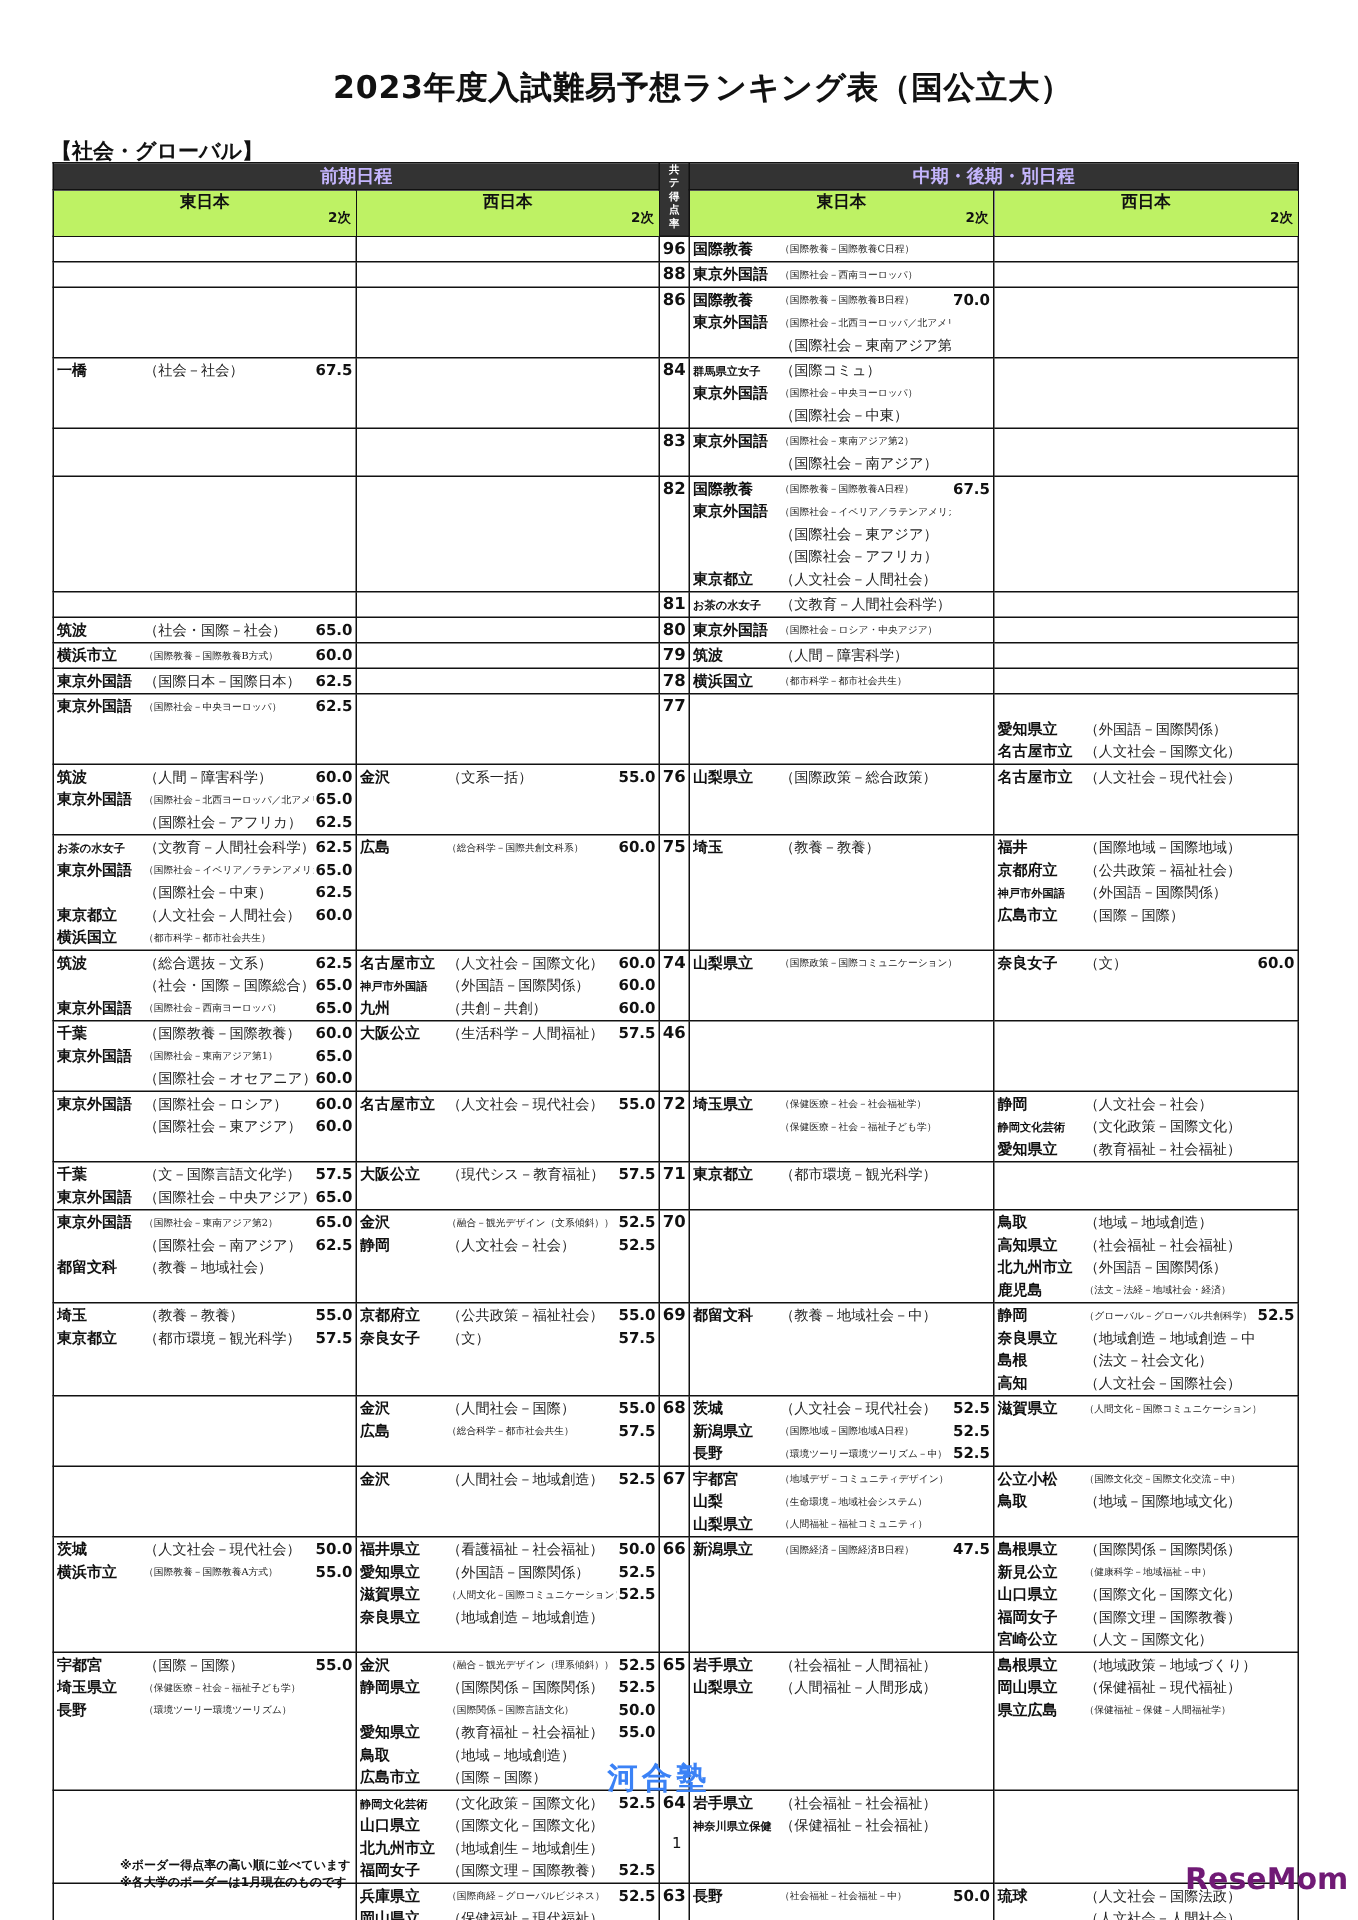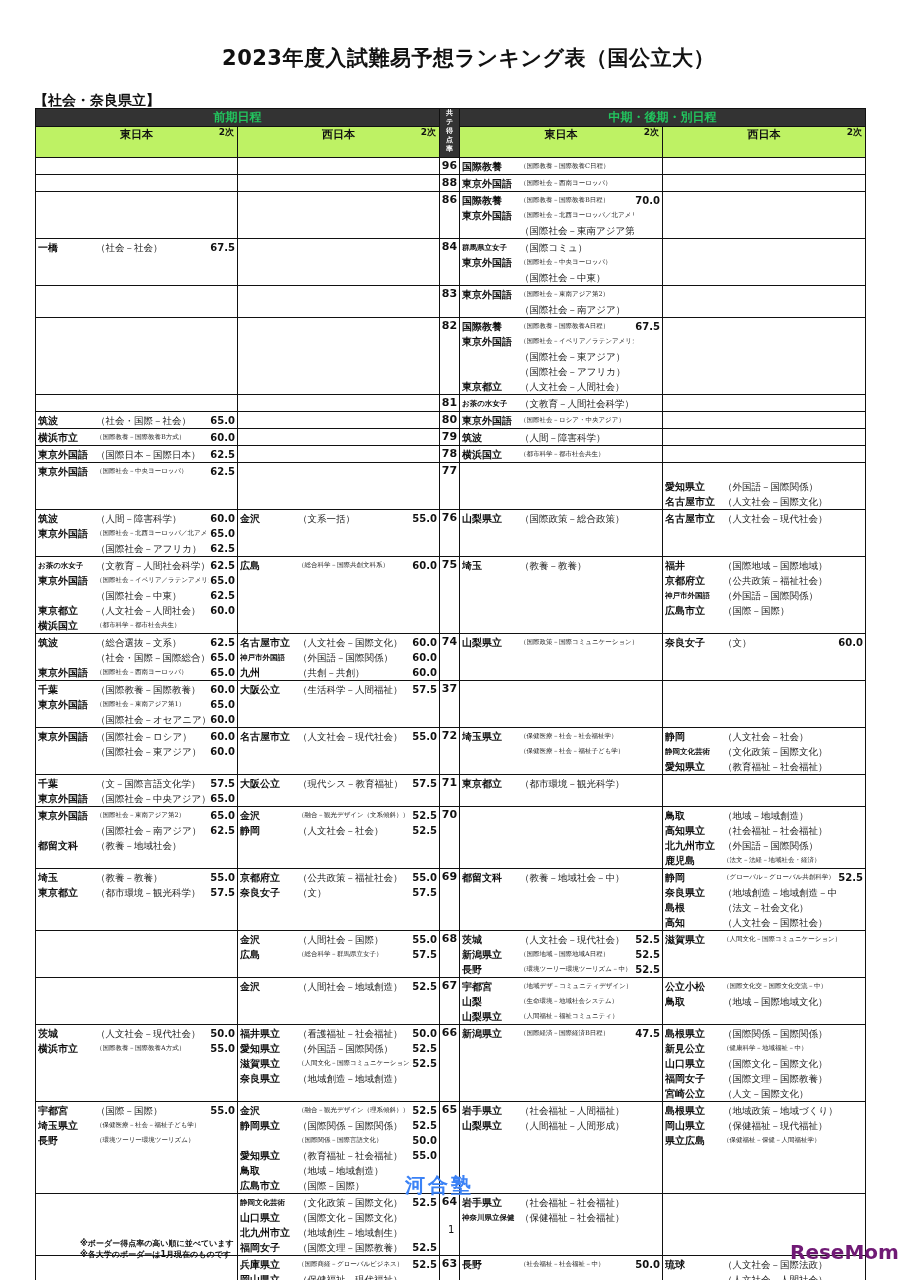--- a/index.html
+++ b/index.html
@@ -1,42 +1,42 @@
 <!DOCTYPE html>
 <html><head>
 <meta charset="utf-8">
 <style>
   html,body{margin:0;padding:0;background:#fff;}
   body{width:905px;height:1280px;position:relative;overflow:hidden;font-family:"DejaVu Sans","Liberation Sans",sans-serif;color:#111;}
   .title{position:absolute;left:16px;top:44px;width:905px;text-align:center;font-size:21px;font-weight:bold;letter-spacing:0.5px;}
   .section{position:absolute;left:34px;top:92px;font-size:14px;font-weight:bold;}
   table.rank{position:absolute;left:35px;top:108px;width:830px;border-collapse:collapse;table-layout:fixed;font-size:10px;}
   table.rank td, table.rank th{border:1.5px solid #111;padding:0;vertical-align:top;}
-  th.phase{background:#333;color:#22c55e;height:17px;font-size:12px;font-weight:bold;text-align:center;vertical-align:middle;}
+  th.phase{background:#333;color:#c4b5fd;height:17px;font-size:12px;font-weight:bold;text-align:center;vertical-align:middle;}
   th.score-head{background:#333;color:#fff;font-size:7px;line-height:9px;font-weight:bold;vertical-align:middle;text-align:center;}
   th.region{background:#bef264;font-size:11px;font-weight:bold;text-align:center;height:30px;position:relative;vertical-align:top;padding-top:2px;}
-  th.region .niji{position:absolute;right:3px;bottom:18px;font-size:9px;}
+  th.region .niji{position:absolute;right:3px;bottom:5px;font-size:9px;}
   td.score{font-weight:bold;font-size:11px;text-align:center;line-height:15px;padding-top:1px;}
   .cell{padding:1px 2px 0 2px;}
   .ent{display:flex;height:15px;line-height:15px;white-space:nowrap;overflow:hidden;}
   .ent .u{width:58px;font-weight:bold;font-size:10px;flex:none;overflow:hidden;}
   .ent .u.sm{font-size:7.5px;}
   .ent .d{flex:1;font-family:"DejaVu Serif","Liberation Serif",serif;font-size:9.5px;overflow:hidden;color:#222;}
   .ent .d.sm{font-size:6.5px;}
   .ent .s{width:26px;text-align:right;font-weight:bold;flex:none;font-size:10px;}
   .footnotes{position:absolute;left:80px;top:1238px;font-size:8px;font-weight:bold;line-height:11px;}
   .pageno{position:absolute;left:448px;top:1224px;font-size:10px;}
   .logo{position:absolute;left:405px;top:1172px;font-size:20px;font-weight:bold;color:#3b82f6;letter-spacing:3px;}
   .watermark{position:absolute;left:790px;top:1240px;font-size:20px;font-weight:bold;color:#701a75;}
 </style>
 </head>
 <body>
 
 <div class="title">2023年度入試難易予想ランキング表（国公立大）</div>
-<div class="section">【社会・奈良県立】</div>
+<div class="section">【社会・グローバル】</div>
 
 <table class="rank">
   <colgroup>
     <col style="width:202px">
       <col style="width:202px">
       <col style="width:20px">
       <col style="width:203px">
       <col style="width:203px">
   </colgroup>
   <thead>
@@ -573,21 +573,21 @@
         </td>
         <td>
           <div class="cell">
             <div class="ent">
               <span class="u">大阪公立</span>
               <span class="d">（生活科学－人間福祉）</span>
               <span class="s">57.5</span>
             </div>
           </div>
         </td>
-        <td class="score">37</td>
+        <td class="score">46</td>
         <td>
           <div class="cell"></div>
         </td>
         <td>
           <div class="cell"></div>
         </td>
       </tr>
       <tr style="height: 45px;">
         <td>
           <div class="cell">
@@ -818,21 +818,21 @@
         </td>
         <td>
           <div class="cell">
             <div class="ent">
               <span class="u">金沢</span>
               <span class="d">（人間社会－国際）</span>
               <span class="s">55.0</span>
             </div>
             <div class="ent">
               <span class="u">広島</span>
-              <span class="d sm">（総合科学－群馬県立女子）</span>
+              <span class="d sm">（総合科学－都市社会共生）</span>
               <span class="s">57.5</span>
             </div>
           </div>
         </td>
         <td class="score">68</td>
         <td>
           <div class="cell">
             <div class="ent">
               <span class="u">茨城</span>
               <span class="d">（人文社会－現代社会）</span>

